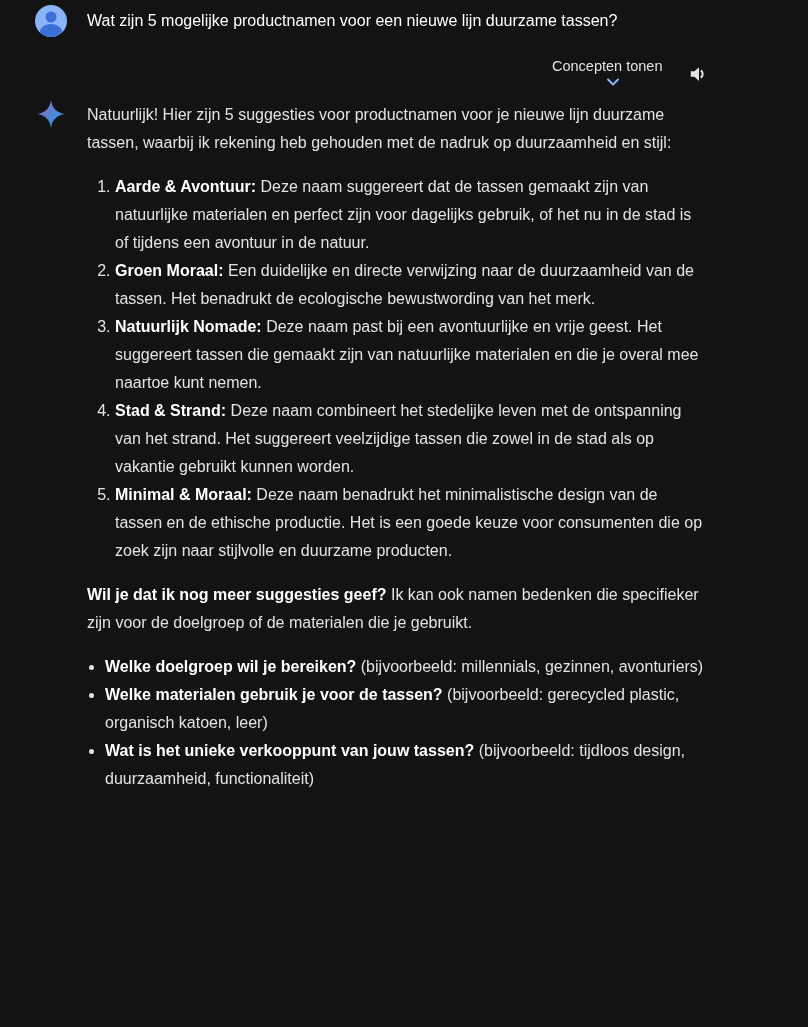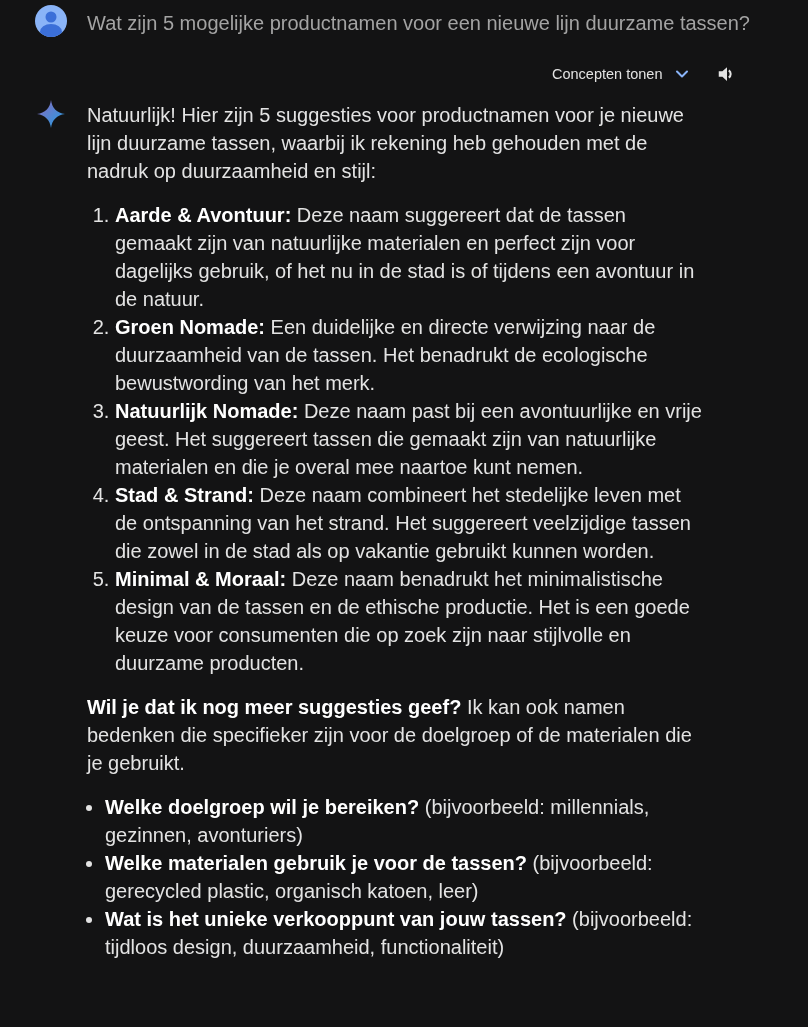--- a/index.html
+++ b/index.html
@@ -28,38 +28,39 @@
       border-radius: 50%;
       background: #8ab4f8;
       position: relative;
       overflow: hidden;
     }
     .avatar svg { position: absolute; left: 0; top: 0; }
     .user-text {
       position: absolute;
       left: 52px;
       top: 7px;
-      font-size: 20px;
+      font-size: 16px;
       white-space: nowrap;
-      color: #a3a3a3;
+      color: #ffffff;
     }
     .tools-row {
       position: absolute;
       top: 62px;
       left: 552px;
       display: flex;
       align-items: center;
       height: 24px;
     }
     .drafts-btn {
       display: flex;
       align-items: center;
       font-size: 14.5px;
       color: #e3e3e3;
       cursor: pointer;
+      flex-direction: column;
     }
     .drafts-btn .chev {
       margin-left: 12px;
       width: 16px;
       height: 16px;
     }
     .speaker {
       margin-left: 26px;
       width: 22px;
       height: 22px;
@@ -70,21 +71,21 @@
       left: 36px;
       top: 99px;
       width: 30px;
       height: 30px;
     }
     .response {
       position: absolute;
       left: 87px;
       top: 101px;
       width: 620px;
-      font-size: 20px;
+      font-size: 16px;
       line-height: 28px;
       color: #e3e3e3;
     }
     .response p { margin: 0 0 16px 0; }
     .response b { font-weight: bold; color: #ffffff; }
     .response ol {
       margin: 0 0 16px 0;
       padding-left: 28px;
     }
     .response ul {
@@ -130,21 +131,21 @@
     </linearGradient>
   </defs>
   <path d="M15 1 C16 9 21 14 29 15 C21 16 16 21 15 29 C14 21 9 16 1 15 C9 14 14 9 15 1 Z" fill="url(#sg)"></path>
 </svg>
 
 <div class="response">
   <p>Natuurlijk! Hier zijn 5 suggesties voor productnamen voor je nieuwe lijn duurzame tassen, waarbij ik rekening heb gehouden met de nadruk op duurzaamheid en stijl:</p>
 
   <ol>
     <li><b>Aarde &amp; Avontuur:</b><span> Deze naam suggereert dat de tassen gemaakt zijn van natuurlijke materialen en perfect zijn voor dagelijks gebruik, of het nu in de stad is of tijdens een avontuur in de natuur.</span></li>
-    <li><b>Groen Nomade:</b><span> Een duidelijke en directe verwijzing naar de duurzaamheid van de tassen. Het benadrukt de ecologische bewustwording van het merk.</span></li>
+    <li><b>Groen Moraal:</b><span> Een duidelijke en directe verwijzing naar de duurzaamheid van de tassen. Het benadrukt de ecologische bewustwording van het merk.</span></li>
     <li><b>Natuurlijk Nomade:</b><span> Deze naam past bij een avontuurlijke en vrije geest. Het suggereert tassen die gemaakt zijn van natuurlijke materialen en die je overal mee naartoe kunt nemen.</span></li>
     <li><b>Stad &amp; Strand:</b><span> Deze naam combineert het stedelijke leven met de ontspanning van het strand. Het suggereert veelzijdige tassen die zowel in de stad als op vakantie gebruikt kunnen worden.</span></li>
     <li><b>Minimal &amp; Moraal:</b><span> Deze naam benadrukt het minimalistische design van de tassen en de ethische productie. Het is een goede keuze voor consumenten die op zoek zijn naar stijlvolle en duurzame producten.</span></li>
   </ol>
 
   <p><b>Wil je dat ik nog meer suggesties geef?</b><span> Ik kan ook namen bedenken die specifieker zijn voor de doelgroep of de materialen die je gebruikt.</span></p>
 
 
   <ul>
     <li><b>Welke doelgroep wil je bereiken?</b><span> (bijvoorbeeld: millennials, gezinnen, avonturiers)</span></li>

